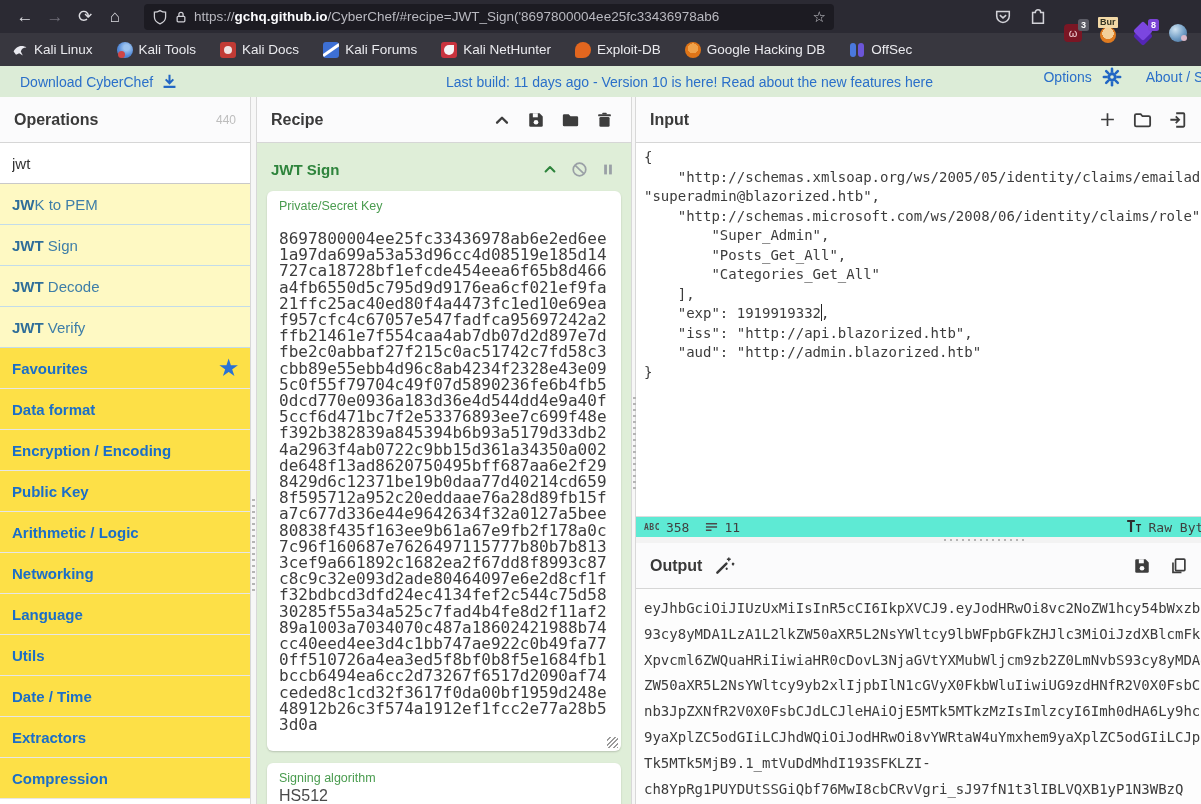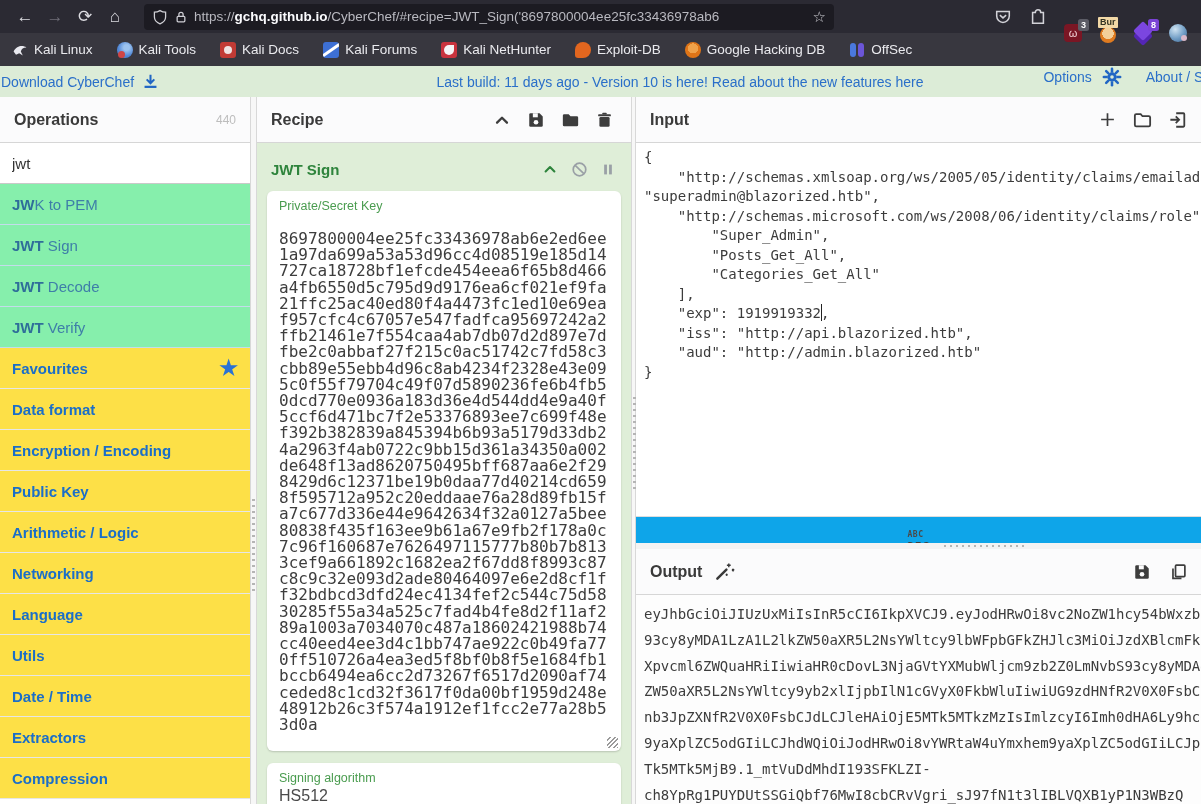--- a/index.html
+++ b/index.html
@@ -53,21 +53,21 @@
   .bmi-edb { border-radius:50% 50% 50% 20%; background:#e2661f; }
   .bmi-ghdb { border-radius:50%; background:radial-gradient(circle at 50% 40%, #f0a24a 40%, #df7417 41%); }
   .bmi-offsec { background:transparent; display:flex; gap:2px; align-items:center; justify-content:center; }
   .bmi-offsec i { width:6px; height:14px; border-radius:6px; }
   .bmi-offsec i:first-child { background:#4a78dd; }
   .bmi-offsec i:last-child { background:#6b55d8; }
 
   
   .banner { height:31px; background:#dcecd7; display:flex; align-items:center; color:#2a6fc9;
             font-size:14px; position:relative; }
-  .banner-left { display:flex; align-items:center; gap:8px; padding-left:1px; cursor:pointer; white-space:nowrap; }
+  .banner-left { display:flex; align-items:center; gap:8px; padding-left:20px; cursor:pointer; white-space:nowrap; }
   .banner-center { flex:1; text-align:center; white-space:nowrap; }
   .banner-right { position:absolute; right:0; top:0; height:21px; display:flex; align-items:center; gap:10px; white-space:nowrap; }
   .banner a { color:#2a6fc9; text-decoration:none; }
   .about-lbl { margin-right:-42px; }
   .opt-gear { display:flex; margin-right:14px; }
 
   
   .main { height:707px; display:flex; }
   .vsplit { width:7px; background:#f7f7f7; border-left:1px solid #d8d8d8; border-right:1px solid #d8d8d8; position:relative; }
   .vsplit .grip { position:absolute; left:1px; width:3px; top:402px; height:92px;
@@ -78,21 +78,21 @@
   .pane-header { height:46px; display:flex; align-items:center; padding:0 14px; background:#fbfbfc;
                  border-bottom:1px solid #d6d6d6; }
   .pane-title { font-weight:bold; font-size:16px; color:#3a3a3a; }
   .hdr-icons { margin-left:auto; display:flex; align-items:center; }
 
   
   .ops-col { width:250px; display:flex; flex-direction:column; background:#fff; }
   .ops-count { margin-left:auto; font-size:12px; color:#bdbdbd; }
   .ops-search { height:41px; border:none; border-bottom:1px solid #c9c9c9; padding:0 12px; font-size:15px;
                 color:#333; outline:none; width:100%; font-family:"Liberation Sans",sans-serif; }
-  .op-result { height:41px; background:#86efac; border-bottom:1px solid #c3dcea; display:flex; align-items:center;
+  .op-result { height:41px; background:#fef9c3; border-bottom:1px solid #c3dcea; display:flex; align-items:center;
                padding:0 12px; color:#3e7ea8; font-size:15px; cursor:pointer; }
   .op-result b { color:#2f6e99; }
   .cat { height:41px; background:#fde047; border-bottom:1px solid #e6e6e6; display:flex; align-items:center;
          padding:0 12px; color:#1b6ec8; font-weight:bold; font-size:15px; cursor:pointer; }
   .cat .star { margin-left:auto; color:#2a72d4; font-size:21px; }
 
   
   .recipe-col { width:374px; display:flex; flex-direction:column; }
   .recipe-body { flex:1; background:#dfeed8; padding-top:6px; overflow:hidden; }
   .op-strip { height:40px; display:flex; align-items:center; padding:0 14px; }
@@ -106,22 +106,22 @@
   .resize-grip { position:absolute; right:3px; bottom:3px; width:11px; height:11px;
                  background:repeating-linear-gradient(135deg, transparent 0 2px, #9a9a9a 2px 3.2px); }
   .alg-card { margin-top:12px; padding-bottom:30px; }
   .alg-value { font-size:16px; color:#4a4a4a; margin-top:2px; }
 
   
   .io-col { flex:1; min-width:0; display:flex; flex-direction:column; }
   .io-mono { font-family:"DejaVu Sans Mono", monospace; font-size:14px; color:#3c3c3c; white-space:pre; overflow:hidden; }
   .input-content { height:373px; line-height:19.5px; padding:5px 0 0 8px; position:relative; }
   .caret { position:absolute; left:calc(8px + 21ch); top:161px; width:1.3px; height:17px; background:#222; }
-  .input-footer { height:21px; border-top:1px solid #ddd; display:flex; align-items:center; padding:13px 8px;
-                  font-family:"DejaVu Sans Mono", monospace; font-size:13px; color:#3f3f3f; background:#0ea5e9;flex-direction:column; }
+  .input-footer { height:21px; border-top:1px solid #ddd; display:flex; align-items:center; padding:0 8px;
+                  font-family:"DejaVu Sans Mono", monospace; font-size:13px; color:#3f3f3f; background:#5eead4; }
   .cc-icon { font-size:8px; font-weight:bold; letter-spacing:.5px; color:#4a4a4a; margin-right:6px; }
   .lines-icon { margin:0 6px 0 16px; display:flex; }
   .ftr-right { margin-left:auto; display:flex; align-items:center; gap:7px; margin-right:-26px; }
   .tr-icon { font-weight:bold; color:#2e2e2e; }
   .tr-icon .t1 { font-size:15px; } .tr-icon .t2 { font-size:10px; }
   .hsplit { height:6px; background:#f3f3f3; position:relative; }
   .hsplit .grip { position:absolute; top:2px; left:308px; width:82px; height:2px;
                   background:repeating-linear-gradient(to right, #b5b5b5 0 2px, transparent 2px 6px); }
   .output-header .pane-title { margin-right:12px; }
   .output-content { flex:1; line-height:25.8px; padding:7px 0 0 8px; background:#fdfdfd; }

